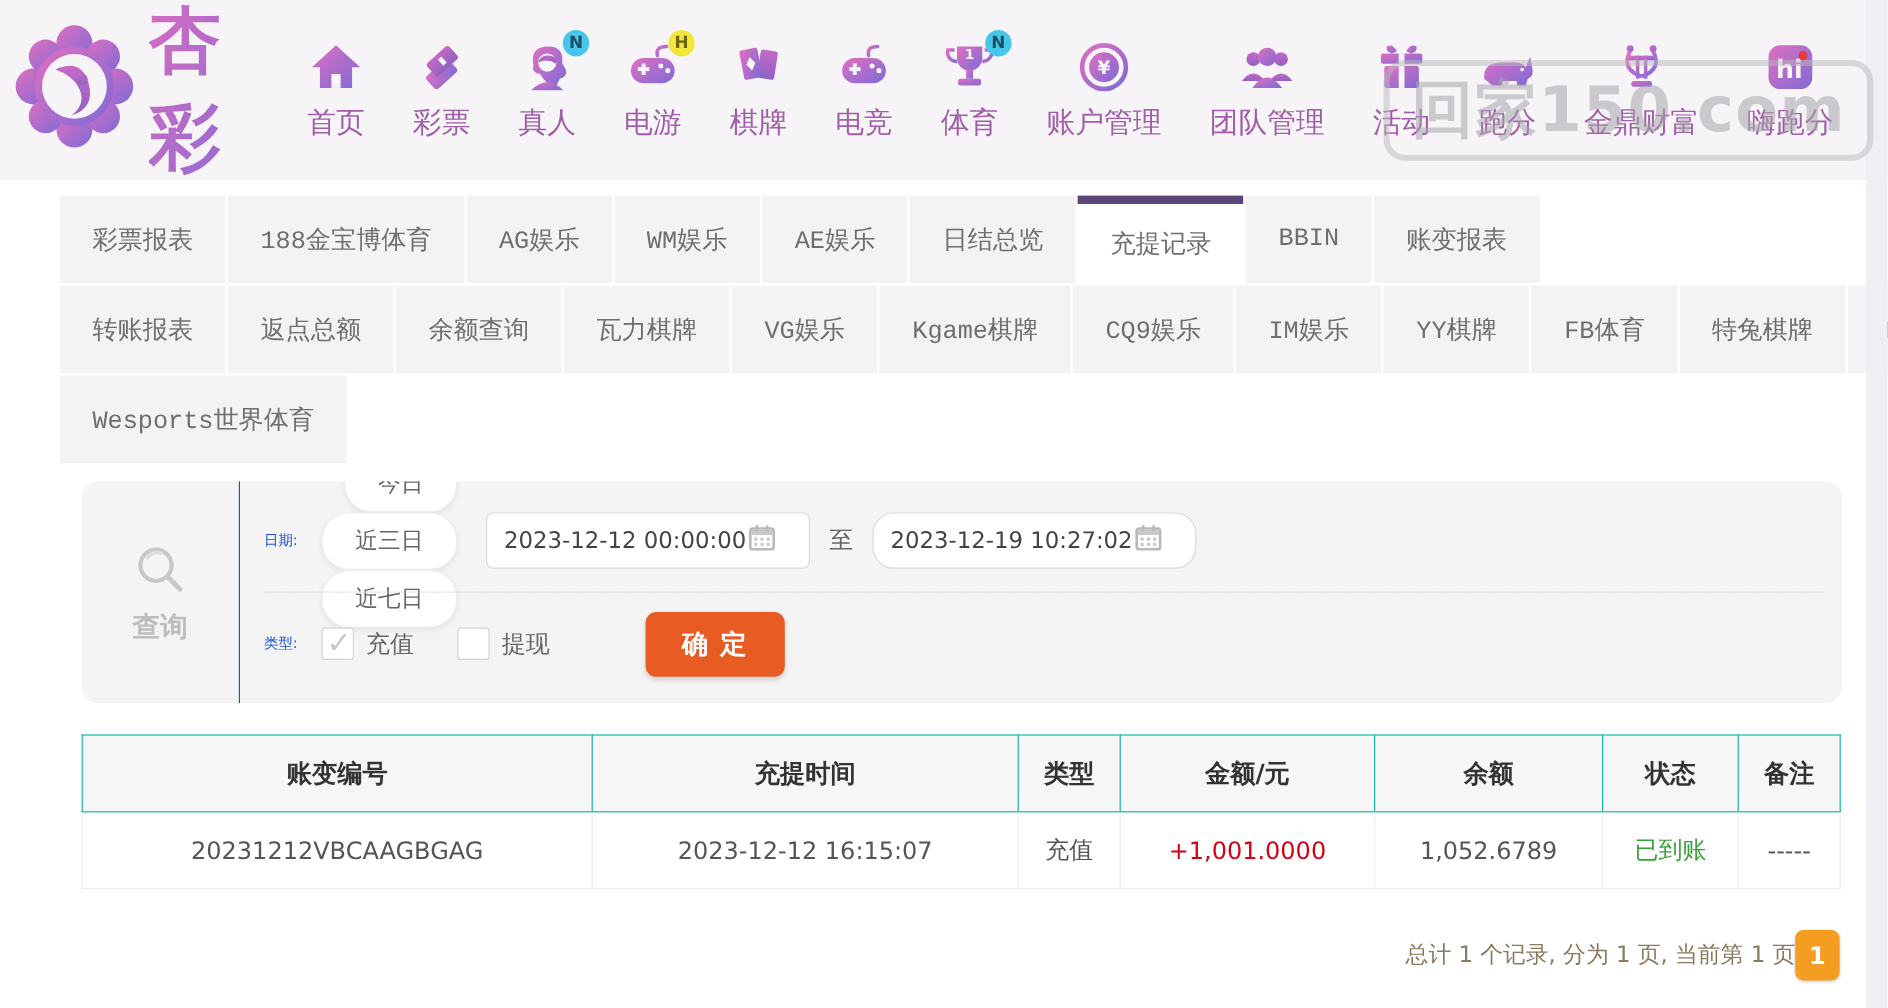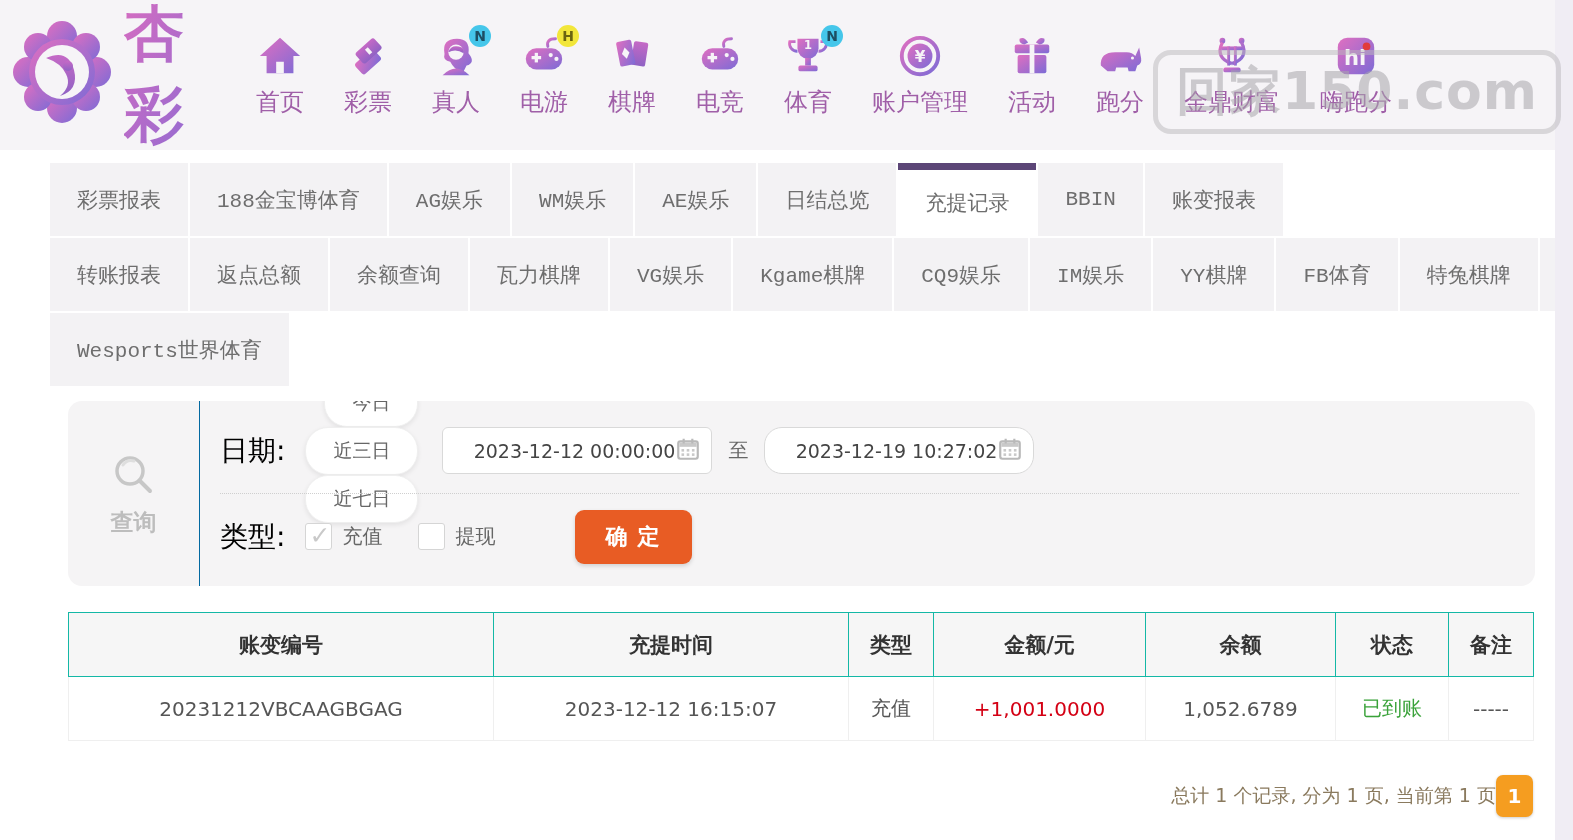--- a/index.html
+++ b/index.html
@@ -42,25 +42,25 @@
   .tab.active { background:#fff; border-top:7px solid #5c4677; color:#6e6e6e; }
 
   
   .filter-panel { margin:15px 0 0 68px; width:1467px; height:185px;
     background:#f5f4f5; border-radius:14px; display:flex; overflow:hidden; }
   .search-side { width:132px; flex:none; display:flex; flex-direction:column;
     align-items:center; justify-content:center; border-right:1px solid #0369a1; }
   .q-label { margin-top:2px; font-size:23px; font-weight:bold; color:#bdbdbd; }
   .filter-main { flex:1; display:flex; flex-direction:column; justify-content:center; padding-left:20px; }
   .f-row { display:flex; align-items:center; height:85px; }
-  .f-label { font-size:28px; color:#000000; margin-right:20px; white-space:nowrap; }
+  .f-label { font-size:12px; color:#1d4ed8; margin-right:20px; white-space:nowrap; }
   .pill { background:#fff; border:1px solid #efefef; border-radius:23px;
     padding:10px 27px; font-size:19px; color:#666; margin-right:16px;
     box-shadow:0 2px 5px rgba(0,0,0,.08); cursor:pointer; white-space:nowrap; }
-  .date-input { display:flex; align-items:center; justify-content:flex-end;
+  .date-input { display:flex; align-items:center; justify-content:flex-start;
     background:#fff; border:1px solid #d9d9d9; border-radius:6px; width:270px;
     height:47px; padding:0 10px 0 14px; font-size:19px; color:#444;
     margin-left:8px; cursor:text; white-space:nowrap; }
   .to-label { margin:0 16px; font-size:20px; color:#666; }
   .dotted { border-top:1px dotted #cfcfcf; margin-right:16px; }
   .checkbox { width:27px; height:27px; background:#fff; border:1px solid #d5d5d5;
     border-radius:3px; margin-right:10px; position:relative; cursor:pointer; flex:none; }
   .checkbox.checked::after { content:"✓"; position:absolute; left:3px; top:-3px;
     font-size:25px; color:#c9c9c9; }
   .cb-label { font-size:20px; color:#666; margin-right:36px; cursor:pointer; }
@@ -217,20 +217,33 @@
       </div>
       <div class="nav-item">
         <span class="nav-icon">
           <svg width="46" height="46" viewBox="0 0 48 48">
             <circle cx="24" cy="24" r="19" fill="none" stroke="url(#gp)" stroke-width="4"></circle>
             <circle cx="24" cy="24" r="13" fill="url(#gp)"></circle>
             <text x="24" y="30" font-size="16" font-weight="bold" fill="#f6f4f7" text-anchor="middle">¥</text>
           </svg>
         </span>
     <span class="nav-label">账户管理</span>
+      </div>
+      <div class="nav-item">
+        <span class="nav-icon">
+          <svg width="46" height="46" viewBox="0 0 48 48">
+            <circle cx="12" cy="17" r="6" fill="url(#gpv)"></circle>
+            <circle cx="36" cy="17" r="6" fill="url(#gpv)"></circle>
+            <path d="M2 36 q10 -13 20 0 Z" fill="url(#gpv)"></path>
+            <path d="M26 36 q10 -13 20 0 Z" fill="url(#gpv)"></path>
+            <circle cx="24" cy="15" r="8" fill="url(#gp)"></circle>
+            <path d="M11 42 q13 -18 26 0 Z" fill="url(#gp)"></path>
+          </svg>
+        </span>
+    <span class="nav-label">团队管理</span>
       </div>
       <div class="nav-item">
         <span class="nav-icon">
           <svg width="46" height="46" viewBox="0 0 48 48">
             <path d="M16 12 q-6 -1 -5 -6 q5 -3 9 4 Z" fill="url(#gp)"></path>
             <path d="M32 12 q6 -1 5 -6 q-5 -3 -9 4 Z" fill="url(#gp)"></path>
             <rect x="6" y="12" width="36" height="9" rx="2" fill="url(#gp)"></rect>
             <rect x="9" y="23" width="30" height="19" rx="2" fill="url(#gp)"></rect>
             <rect x="21.5" y="12" width="5" height="30" fill="#f6f4f7"></rect>
           </svg>

